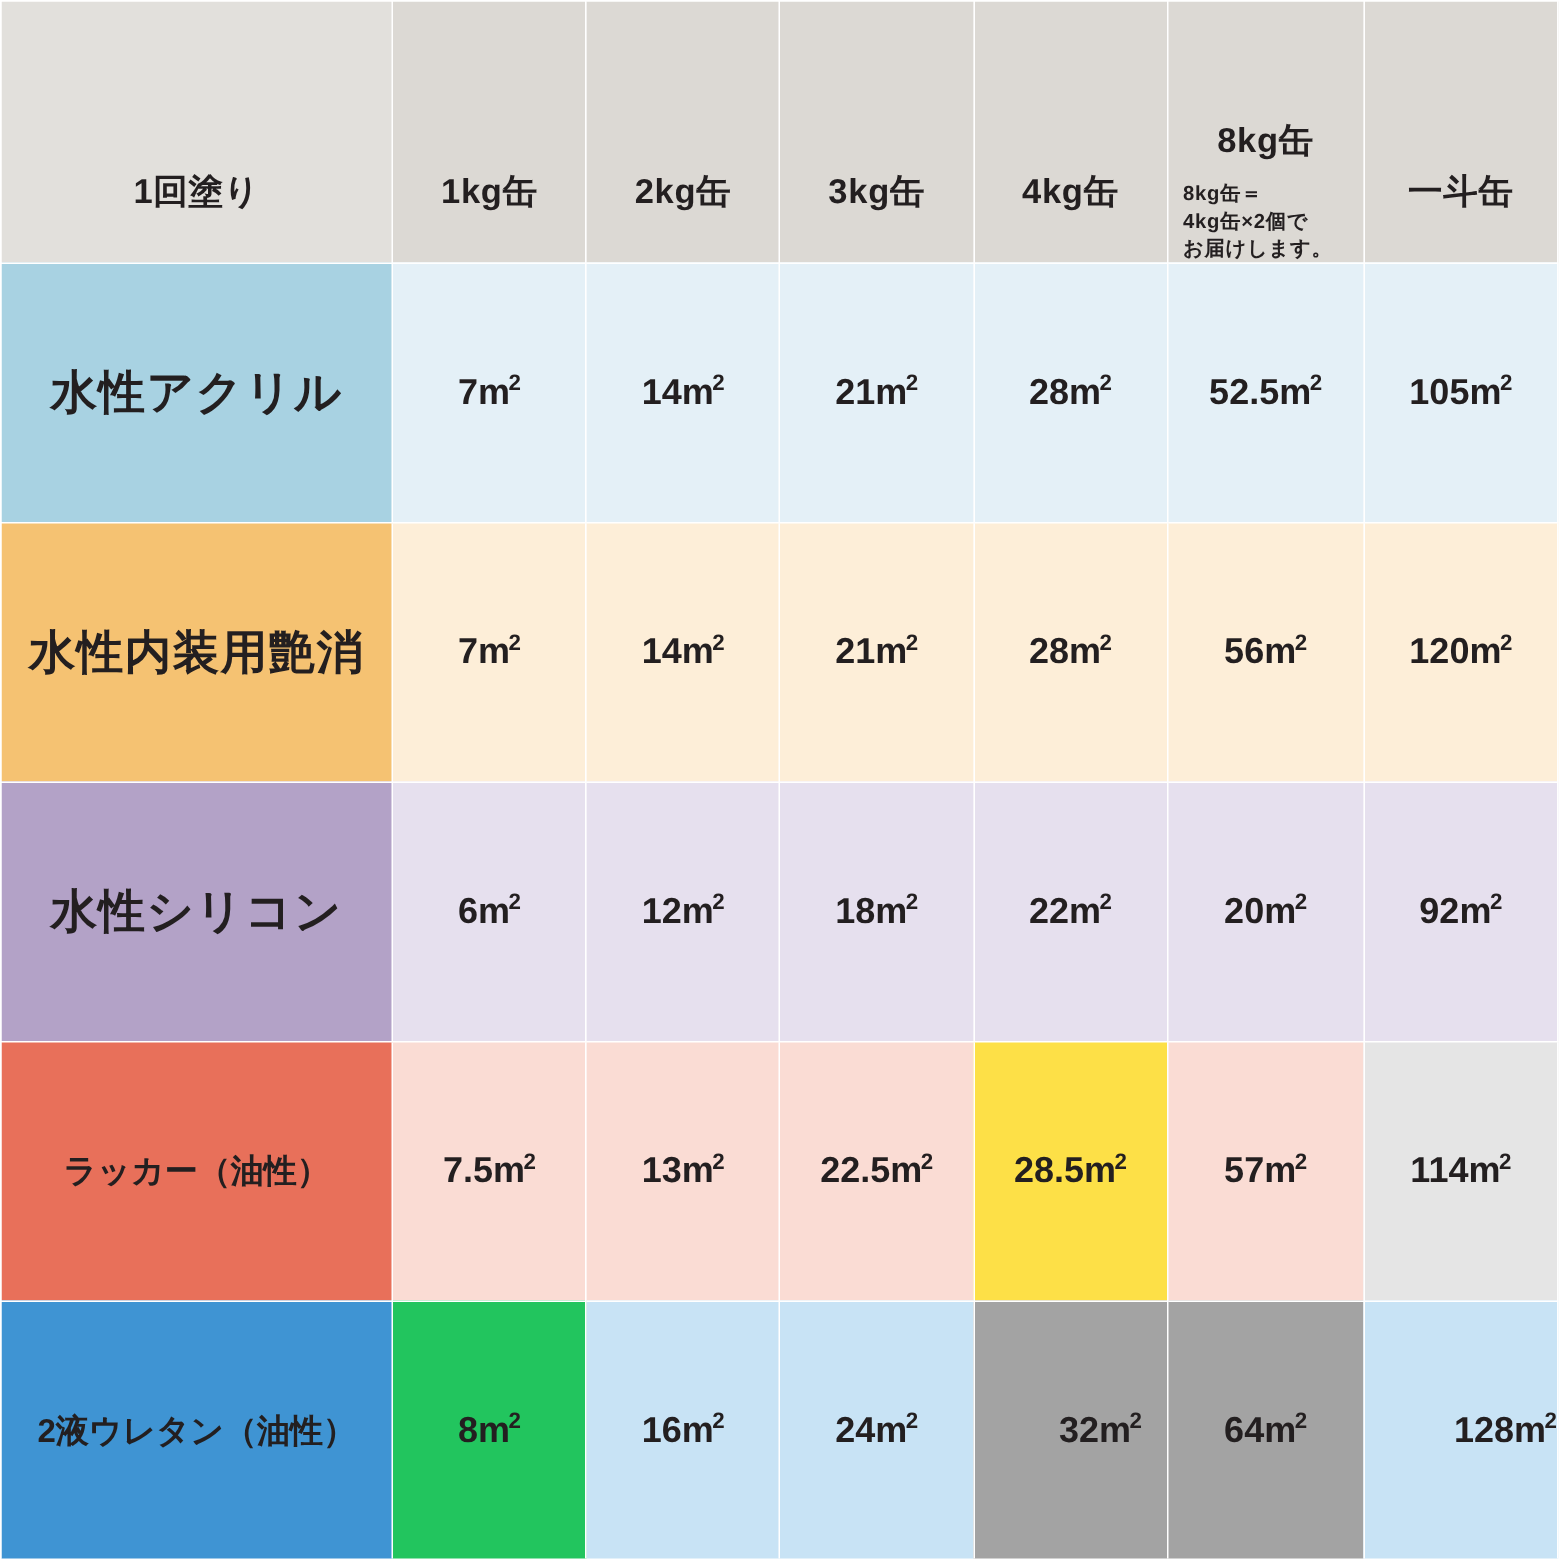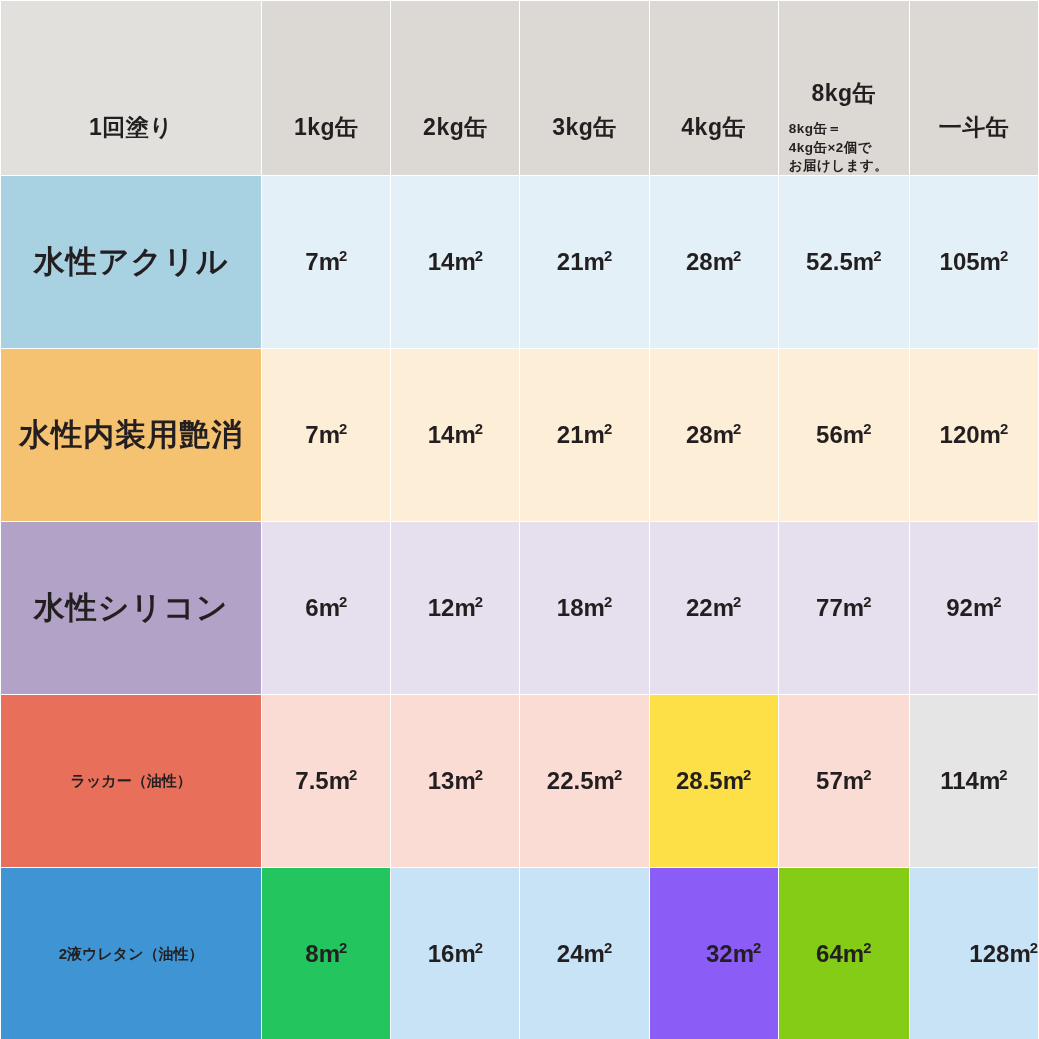--- a/index.html
+++ b/index.html
@@ -70,21 +70,21 @@
   }
 
   
   tr.data-row { height: 173px; }
   .row-label {
     font-size: 31px;
     letter-spacing: 1px;
     line-height: 1.2;
   }
   .row-label.small {
-    font-size: 15px;
+    font-size: 22px;
     letter-spacing: 0px;
   }
   .data-cell {
     font-size: 24px;
   }
   .sup {
     font-size: 0.62em;
     vertical-align: super;
     line-height: 0;
     margin-left: -1px;
@@ -166,38 +166,38 @@
       <td class="data-cell" style="background: rgb(253, 238, 216);"><span>56</span><span>m</span><span class="sup">2</span></td>
       <td class="data-cell" style="background: rgb(253, 238, 216);"><span>120</span><span>m</span><span class="sup">2</span></td>
     </tr>
 
     <tr class="data-row">
       <td class="row-label" style="background: rgb(179, 162, 199);">水性シリコン</td>
       <td class="data-cell" style="background: rgb(230, 224, 238);"><span>6</span><span>m</span><span class="sup">2</span></td>
       <td class="data-cell" style="background: rgb(230, 224, 238);"><span>12</span><span>m</span><span class="sup">2</span></td>
       <td class="data-cell" style="background: rgb(230, 224, 238);"><span>18</span><span>m</span><span class="sup">2</span></td>
       <td class="data-cell" style="background: rgb(230, 224, 238);"><span>22</span><span>m</span><span class="sup">2</span></td>
-      <td class="data-cell" style="background: rgb(230, 224, 238);"><span>77</span><span>m</span><span class="sup">2</span></td>
+      <td class="data-cell" style="background: rgb(230, 224, 238);"><span>20</span><span>m</span><span class="sup">2</span></td>
       <td class="data-cell" style="background: rgb(230, 224, 238); margin-left: 40px;"><span>92</span><span>m</span><span class="sup">2</span></td>
     </tr>
 
     <tr class="data-row">
       <td class="row-label small" style="background: rgb(232, 112, 90);">ラッカー（油性）</td>
       <td class="data-cell" style="background: rgb(250, 220, 212);"><span>7.5</span><span>m</span><span class="sup">2</span></td>
       <td class="data-cell" style="background: rgb(250, 220, 212);"><span>13</span><span>m</span><span class="sup">2</span></td>
       <td class="data-cell" style="background: rgb(250, 220, 212);"><span>22.5</span><span>m</span><span class="sup">2</span></td>
       <td class="data-cell" style="background: #fde047;"><span>28.5</span><span>m</span><span class="sup">2</span></td>
       <td class="data-cell" style="background: rgb(250, 220, 212);"><span>57</span><span>m</span><span class="sup">2</span></td>
       <td class="data-cell" style="background: #e5e5e5;"><span>114</span><span>m</span><span class="sup">2</span></td>
     </tr>
 
     <tr class="data-row">
       <td class="row-label small" style="background: rgb(63, 148, 211);">2液ウレタン（油性）</td>
       <td class="data-cell" style="background: #22c55e;"><span>8</span><span>m</span><span class="sup">2</span></td>
       <td class="data-cell" style="background: rgb(200, 227, 245);"><span>16</span><span>m</span><span class="sup">2</span></td>
       <td class="data-cell" style="background: rgb(200, 227, 245);"><span>24</span><span>m</span><span class="sup">2</span></td>
-      <td class="data-cell" style="background: #8b5cf6; padding-left: 40px;"><span>32</span><span>m</span><span class="sup">2</span></td>
-      <td class="data-cell" style="background: #84cc16;"><span>64</span><span>m</span><span class="sup">2</span></td>
+      <td class="data-cell" style="background: #a3a3a3; padding-left: 40px;"><span>32</span><span>m</span><span class="sup">2</span></td>
+      <td class="data-cell" style="background: #a3a3a3;"><span>64</span><span>m</span><span class="sup">2</span></td>
       <td class="data-cell" style="background: rgb(200, 227, 245); text-align: right;"><span>128</span><span>m</span><span class="sup">2</span></td>
     </tr>
 
   </tbody>
 </table>
 
 </body></html>

